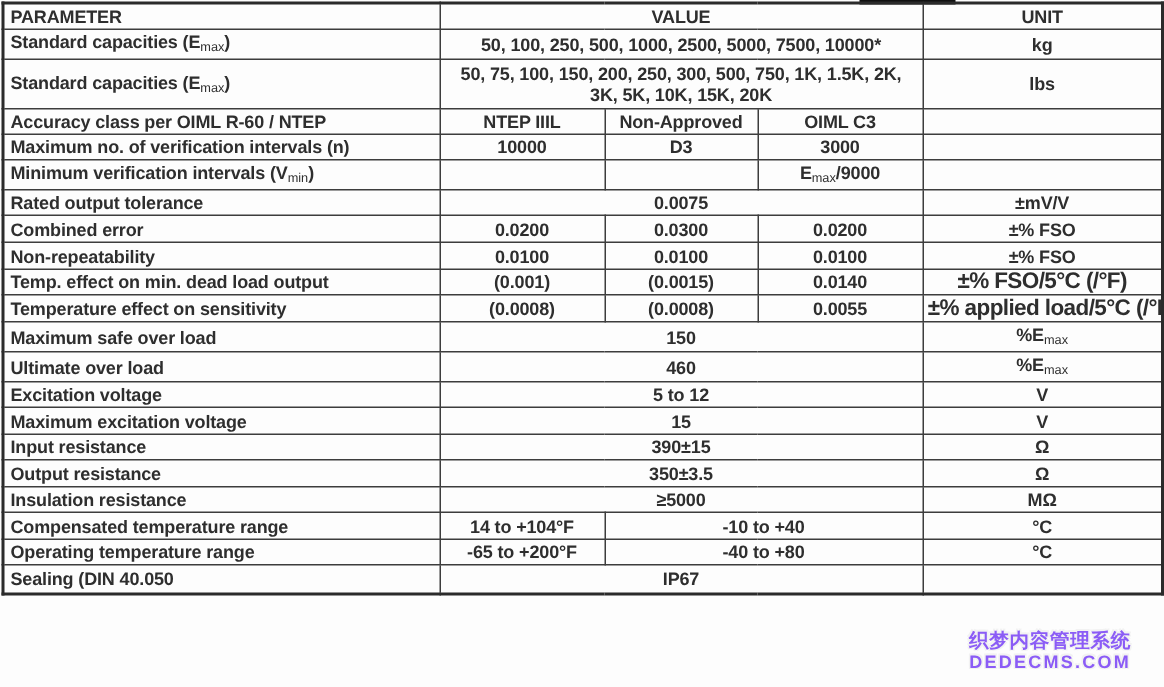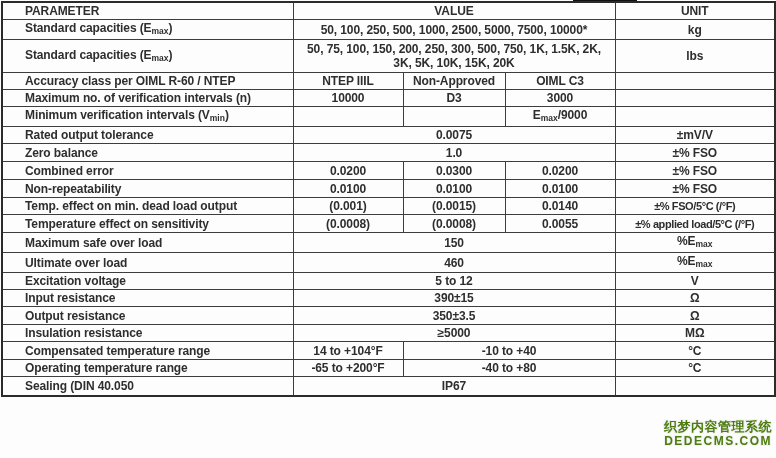--- a/index.html
+++ b/index.html
@@ -17,34 +17,34 @@
     border:2px solid #2b2b2b;
   }
   td, th {
     border:1px solid #3d3d3d;
     font-size:12px; font-weight:bold; color:#2e2e2e;
     line-height:14px; letter-spacing:-0.1px;
     overflow:hidden; vertical-align:middle;
     padding:1px 3px;
     white-space:nowrap;
   }
-  .param { text-align:left; padding-left:22px; }
+  .param { text-align:left; padding-left:4px; }
   .val   { text-align:center; }
   .wrap  { white-space:normal; }
-  .tight { letter-spacing:-0.4px; font-size:11px; }
-  sub { font-size:8.5px; font-weight:bold; vertical-align:-2px; letter-spacing:0;text-align:right; }
+  .tight { letter-spacing:-0.4px; font-size:15px; }
+  sub { font-size:8.5px; font-weight:normal; vertical-align:-2px; letter-spacing:0;text-align:right; }
   tr.h17 { height:17px; } tr.h18 { height:18px; }
   tr.h19 { height:19px; } tr.h33 { height:33px; }
   .scan-artifact {
     position:absolute; top:0; left:573px; width:64px; height:3px;
     background:#111;
   }
   .watermark {
-    position:absolute; right:4px; bottom:9px;
-    text-align:right; font-weight:bold; color:#4d7c0f;
+    position:absolute; right:22px; bottom:9px;
+    text-align:right; font-weight:bold; color:#8b5cf6;
     font-size:13px; line-height:15px; letter-spacing:0.5px;
     text-shadow:-1px -1px 0 #f2f2f2, 1px -1px 0 #f2f2f2,
                 -1px 1px 0 #f2f2f2, 1px 1px 0 #f2f2f2;
   }
   .watermark .wm2 { font-size:12px; letter-spacing:1.5px; }
 </style>
 </head>
 <body>
 
 <div class="sheet">
@@ -101,25 +101,20 @@
         <td class="val"></td>
       </tr>
 
 
       <tr class="h17">
         <td class="param">Rated output tolerance</td>
         <td class="val" colspan="3">0.0075</td>
         <td class="val">±mV/V</td>
       </tr>
 
-      <tr class="h18">
-        <td class="param">Zero balance</td>
-        <td class="val" colspan="3">1.0</td>
-        <td class="val">±% FSO</td>
-      </tr>
 
       <tr class="h18">
         <td class="param">Combined error</td>
         <td class="val">0.0200</td>
         <td class="val">0.0300</td>
         <td class="val">0.0200</td>
         <td class="val">±% FSO</td>
       </tr>
 
       <tr class="h18">
@@ -158,20 +153,25 @@
         <td class="val" colspan="3">460</td>
         <td class="val"><span>%E</span><sub>max</sub></td>
       </tr>
 
       <tr class="h17">
         <td class="param">Excitation voltage</td>
         <td class="val" colspan="3">5 to 12</td>
         <td class="val">V</td>
       </tr>
 
+      <tr class="h18">
+        <td class="param">Maximum excitation voltage</td>
+        <td class="val" colspan="3">15</td>
+        <td class="val">V</td>
+      </tr>
 
       <tr class="h17">
         <td class="param">Input resistance</td>
         <td class="val" colspan="3">390±15</td>
         <td class="val">Ω</td>
       </tr>
 
       <tr class="h18">
         <td class="param">Output resistance</td>
         <td class="val" colspan="3">350±3.5</td>

